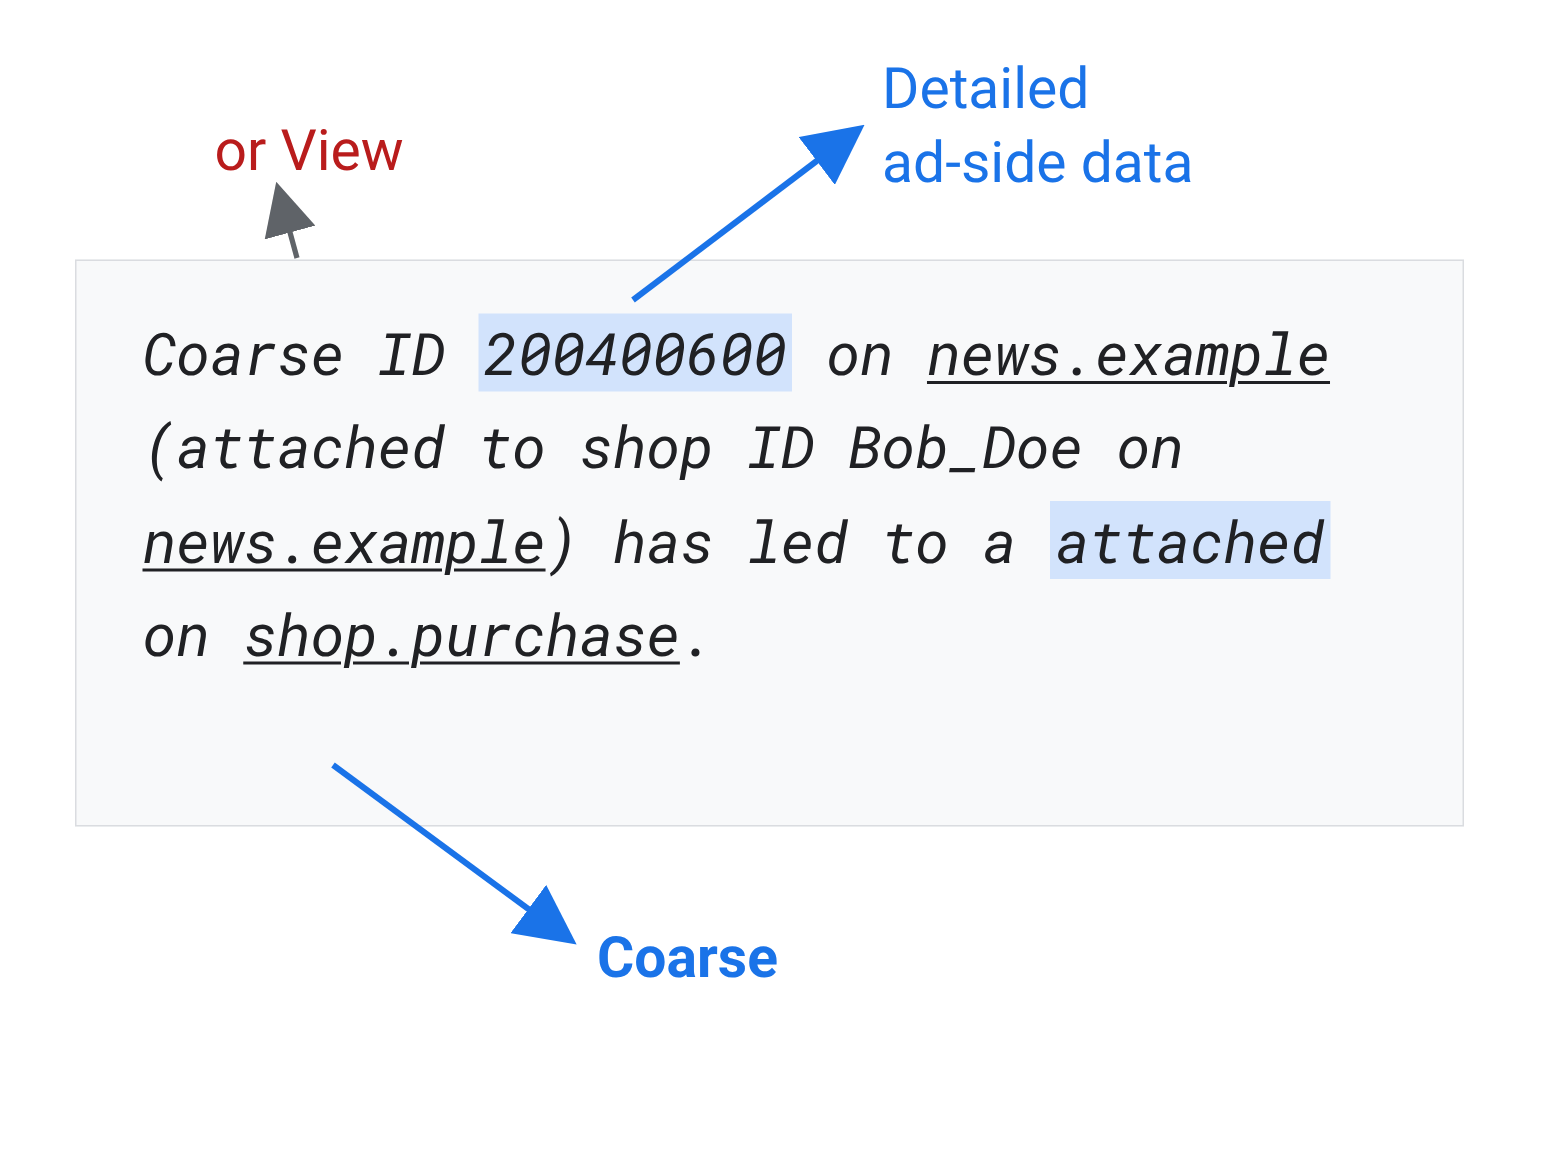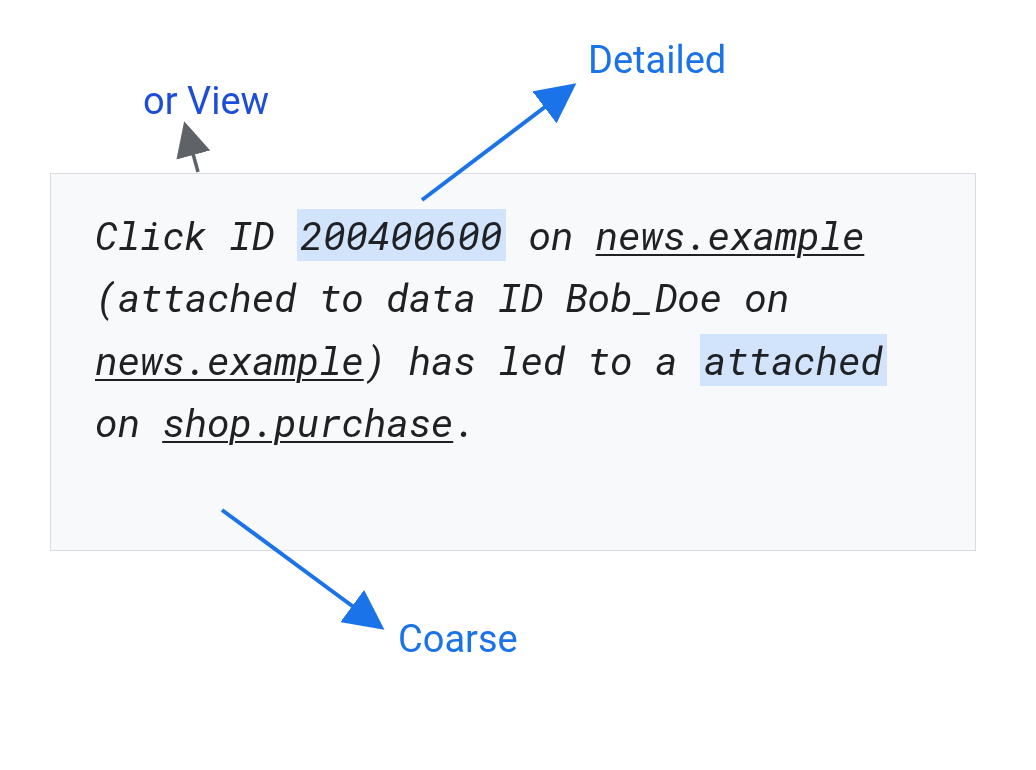--- a/index.html
+++ b/index.html
@@ -19,21 +19,21 @@
     .diagram-container {
       position: relative;
       width: 100%;
       height: 100%;
     }
     
     .top-label-view {
       position: absolute;
       top: 79px;
       left: 143px;
-      color: #1d4ed8;
+      color: #b91c1c;
       font-size: 38px;
       font-weight: 400;
     }
     
     .top-label-detailed {
       position: absolute;
       top: 36px;
       left: 588px;
       color: #1a73e8;
       font-size: 38px;
@@ -72,21 +72,21 @@
       text-underline-offset: 4px;
       margin-top: 32px;
     }
     
     .bottom-label {
       position: absolute;
       top: 615px;
       left: 398px;
       color: #1a73e8;
       font-size: 38px;
-      font-weight: 400;
+      font-weight: 700;
       line-height: 1.3;
     }
     
     .arrow-svg {
       position: absolute;
       top: 0;
       left: 0;
       width: 1036px;
       height: 770px;
       pointer-events: none;
@@ -94,25 +94,26 @@
   </style>
 </head>
 <body>
 
 <div class="diagram-container">
 
   <div class="top-label-view">or View</div>
 
   <div class="top-label-detailed">
     <div>Detailed</div>
+    <div>ad-side data</div>
   </div>
 
   <div class="content-box">
     <div class="content-text">
-      <span>Click ID </span><span class="highlight">200400600</span><span> on </span><span class="underline">news.example</span><span> (attached to data ID Bob_Doe on </span><span class="underline">news.example</span><span>) has led to a </span><span class="highlight">attached</span><span> on </span><span class="underline">shop.purchase</span><span>.</span>
+      <span>Coarse ID </span><span class="highlight">200400600</span><span> on </span><span class="underline">news.example</span><span> (attached to shop ID Bob_Doe on </span><span class="underline">news.example</span><span>) has led to a </span><span class="highlight">attached</span><span> on </span><span class="underline">shop.purchase</span><span>.</span>
     </div>
   </div>
 
   <div class="bottom-label">
     <div>Coarse</div>
   </div>
 
   <svg class="arrow-svg">
     <defs>
       <marker id="arrowhead-gray" markerWidth="10" markerHeight="10" refX="8" refY="5" orient="auto">

